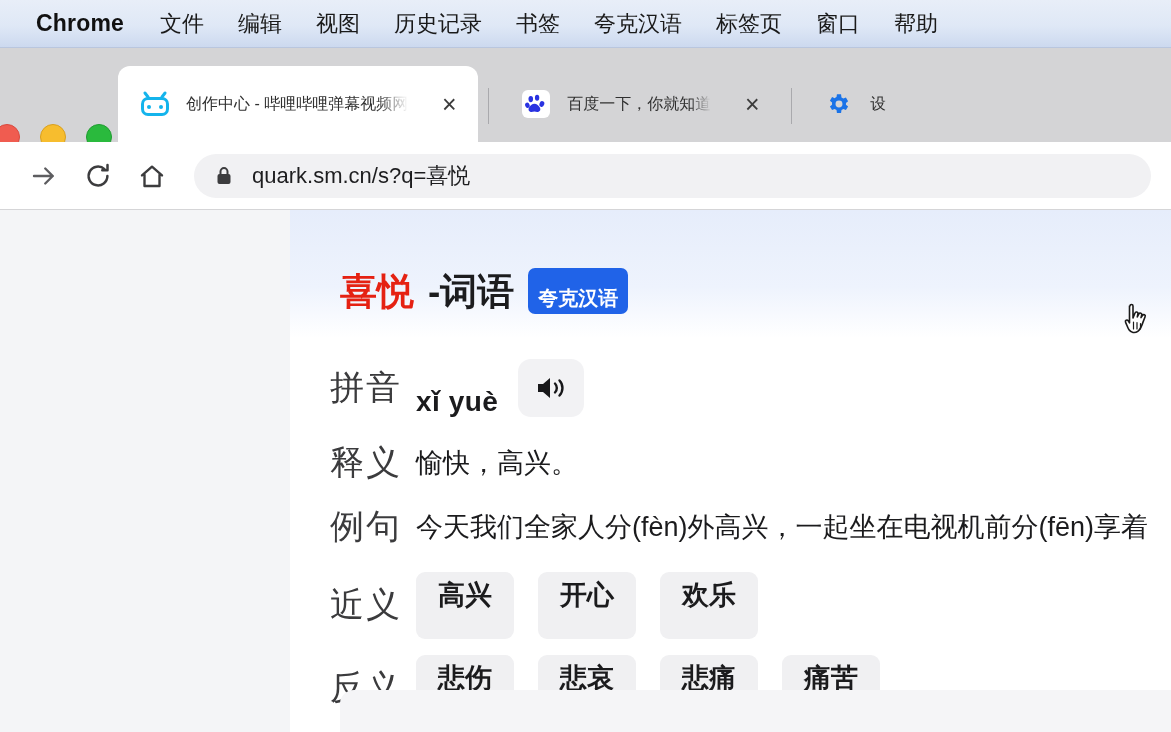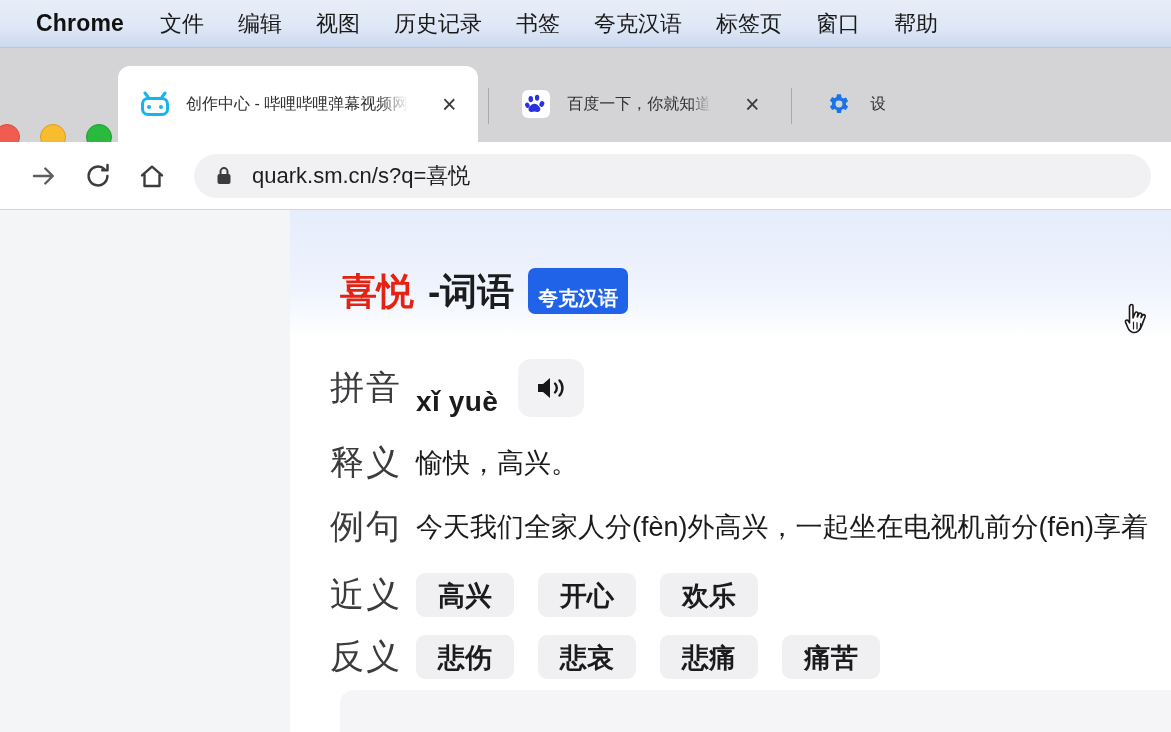--- a/index.html
+++ b/index.html
@@ -156,21 +156,21 @@
     display: flex; align-items: center; justify-content: center;
   }
   .row.sense  { margin-bottom: 18px; }
   .row.sense .value, .row.example .value { font-size: 27px; }
   .row.example { margin-bottom: 22px; }
   .row.example .value { letter-spacing: 0px; }
 
   .chips { display: flex; align-items: center; gap: 24px; }
   .chip {
     background: #f0f0f2; border-radius: 9px;
-    padding: 9px 22px 5px;
+    padding: 9px 22px 28px;
     font-size: 27px; font-weight: bold; color: #1b1b1d;
     line-height: 1.1;
   }
   .row.syn { margin-bottom: 16px; }
 
   .bottomcard {
     position: absolute; top: 480px; left: 50px; width: 880px; height: 60px;
     background: #f5f5f7; border-radius: 14px 14px 0 0;
   }
 

